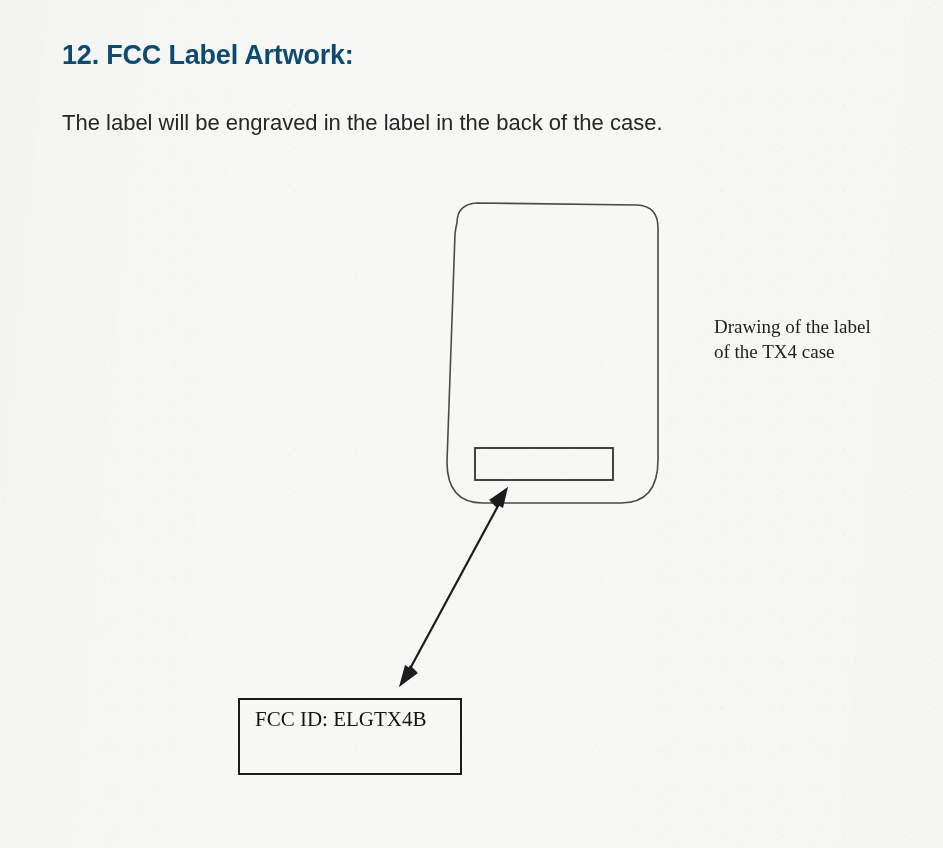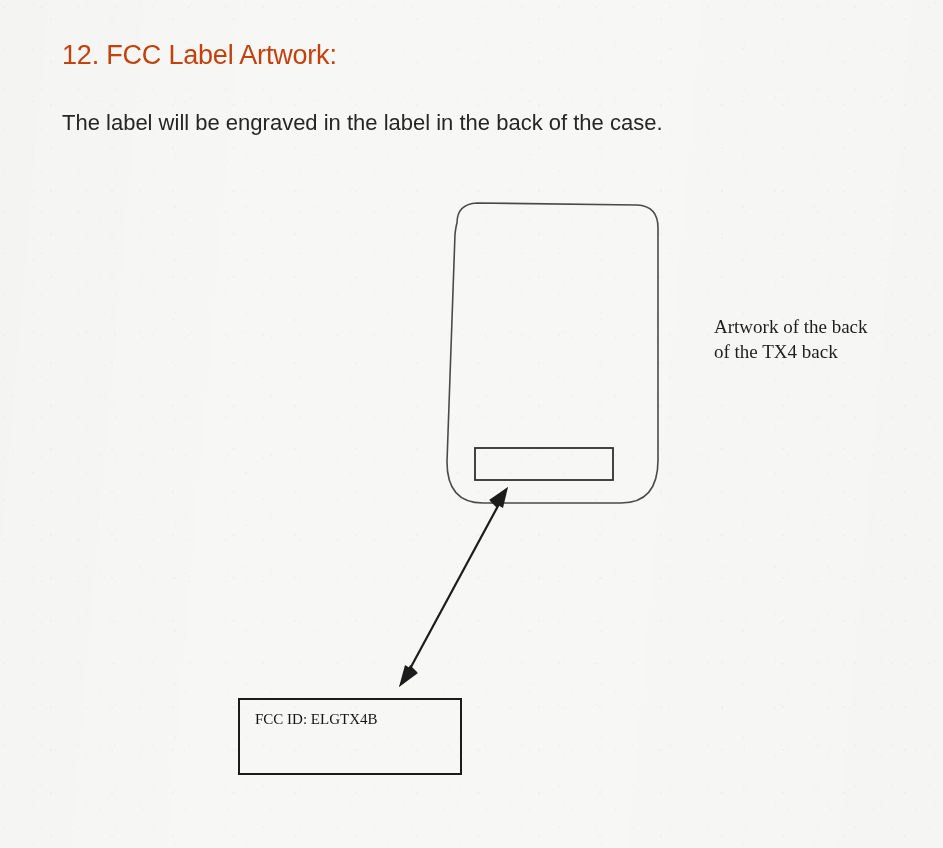--- a/index.html
+++ b/index.html
@@ -37,23 +37,23 @@
     position: absolute;
     inset: 0;
     z-index: 1;
   }
 
   #page-heading {
     position: absolute;
     left: 62px;
     top: 22px;
     font-size: 27px;
-    font-weight: normal;
+    font-weight: bold;
     letter-spacing: -0.2px;
-    color: #c2410c;
+    color: #0c4a6e;
     white-space: nowrap;
   }
 
   #intro-paragraph {
     position: absolute;
     left: 62px;
     top: 88px;
     font-size: 22px;
     font-weight: normal;
     color: #262626;
@@ -95,21 +95,21 @@
     height: 77px;
     border: 2px solid #1c1c1c;
     background: transparent;
     box-sizing: border-box;
   }
   #fcc-label-inner {
     position: absolute;
     left: 15px;
     top: 6px;
     font-family: "Liberation Serif", serif;
-    font-size: 15px;
+    font-size: 21px;
     line-height: 27px;
     color: #141414;
     white-space: nowrap;
   }
   .label-line {
     display: block;
     white-space: nowrap;
   }
   #can-blank {
     display: inline-block;
@@ -143,22 +143,22 @@
                L 58 313
                Q 22 313 22 272
                L 30 44
                Q 31 36 32 33 Z" fill="none" stroke="#4a4a4a" stroke-width="1.6" stroke-linejoin="round"></path>
 
       <rect x="50" y="258" width="138" height="32" fill="none" stroke="#2f2f2f" stroke-width="1.8"></rect>
     </svg>
   </div>
 
   <div id="case-annotation">
-    <span>Artwork of the back</span><br>
-    <span>of the TX4 back</span>
+    <span>Drawing of the label</span><br>
+    <span>of the TX4 case</span>
   </div>
 
   <div id="arrow-connector">
     <svg width="145" height="225" viewBox="0 0 145 225" xmlns="http://www.w3.org/2000/svg">
       <line x1="20" y1="203" x2="120" y2="18" stroke="#1c1c1c" stroke-width="2.2"></line>
 
       <polygon points="123,12 105,26 112,33" fill="#1c1c1c"></polygon>
       <polygon points="123,12 104,25 118,33" fill="#1c1c1c"></polygon>
 
       <polygon points="14,212 32,197 25,190" fill="#1c1c1c"></polygon>

